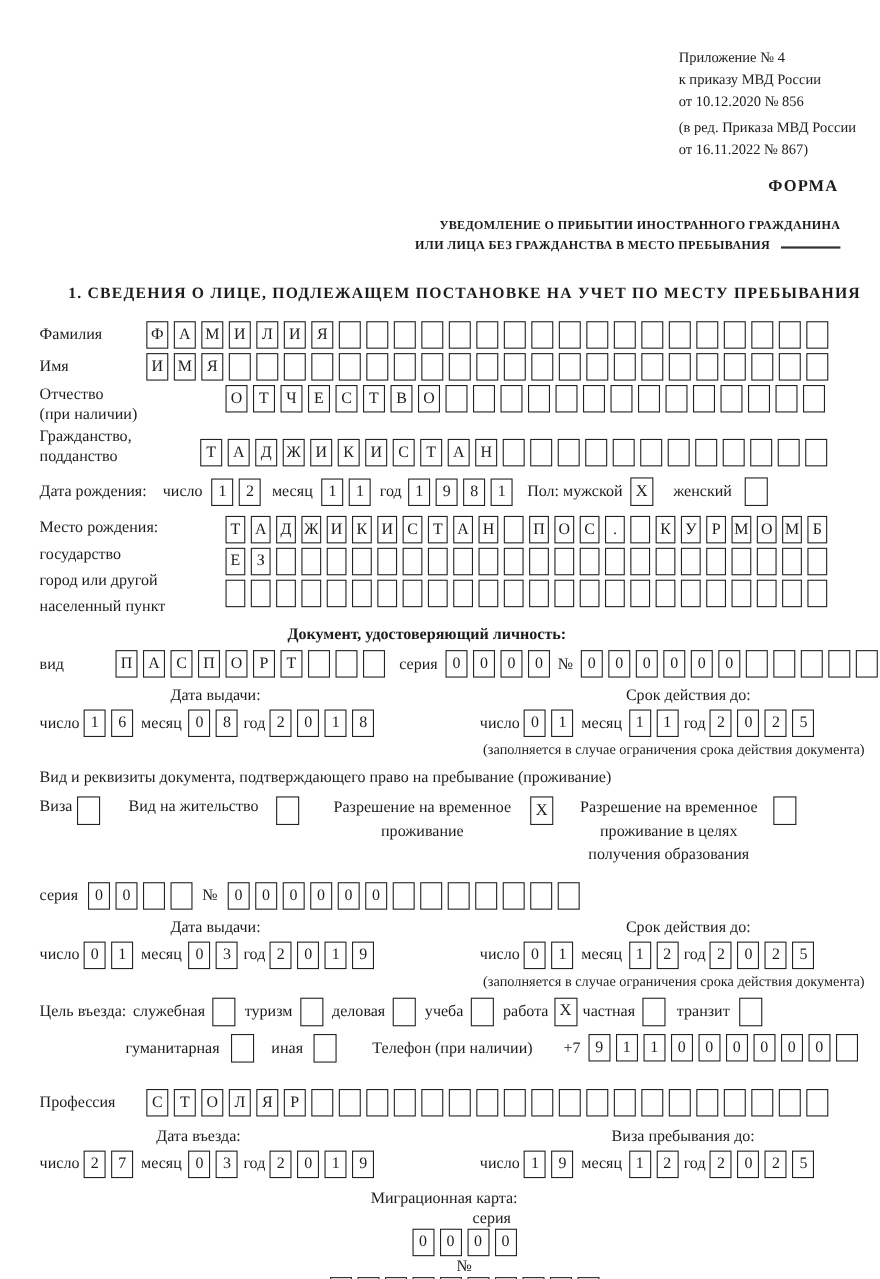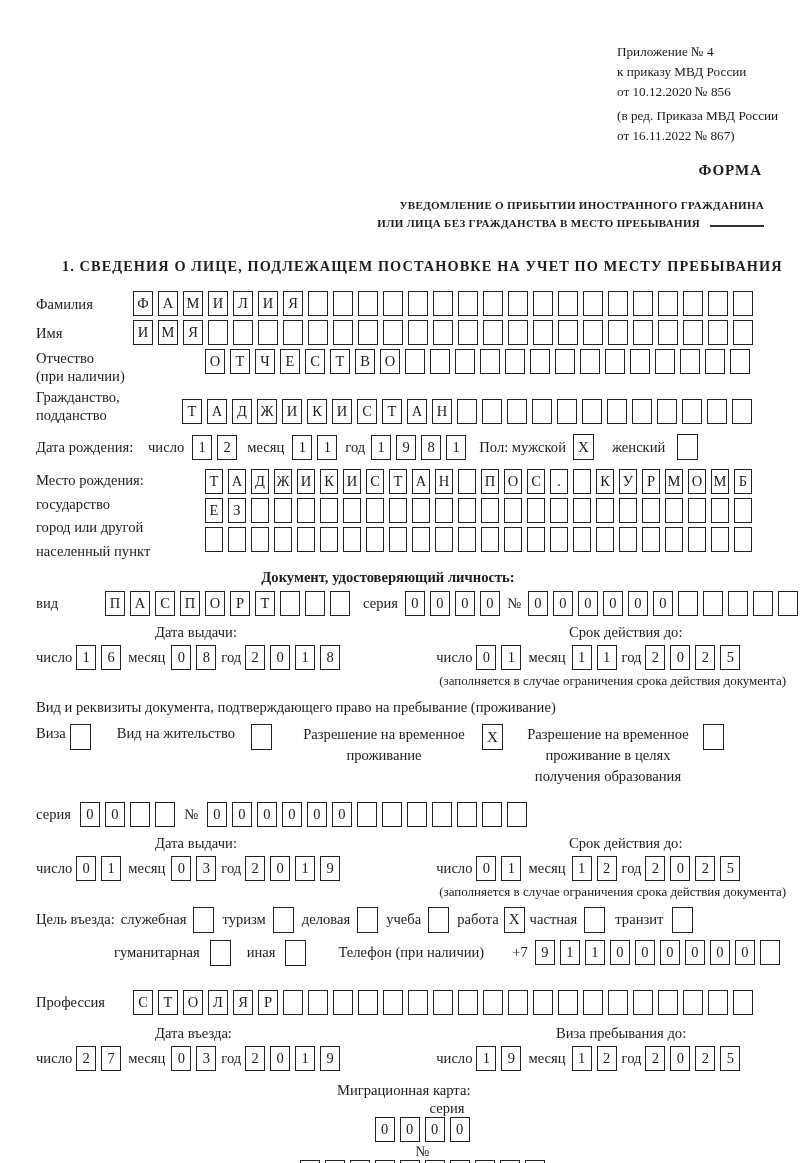--- a/index.html
+++ b/index.html
@@ -524,21 +524,21 @@
         <span class="cell"></span>
         <span class="cell"></span>
         <span class="cell"></span>
         <span class="cell"></span>
         <span class="cell"></span>
         <span class="cell"></span>
       </div>
   </div>
 
   <div class="datehdr" style="margin-top:10px;">
-    <span style="position:absolute;left:119px;">Дата въезда:</span>
+    <span style="position:absolute;left:106px;">Дата въезда:</span>
     <span style="position:absolute;left:520px;">Виза пребывания до:</span>
   </div>
   <div class="r" style="margin-top:2px;">
     <span class="lbl">число</span>
     <div class="boxes" style="margin:0 7px 0 4px;">
         <span class="cell">2</span>
         <span class="cell">7</span>
       </div>
     <span class="lbl">месяц</span>
     <div class="boxes" style="margin:0 5px 0 6px;">

